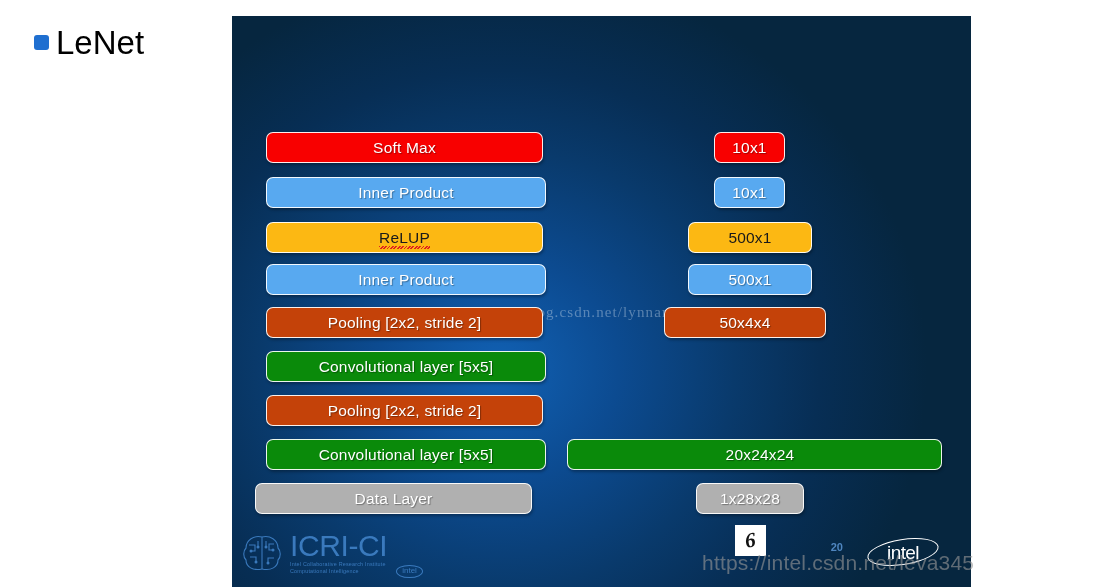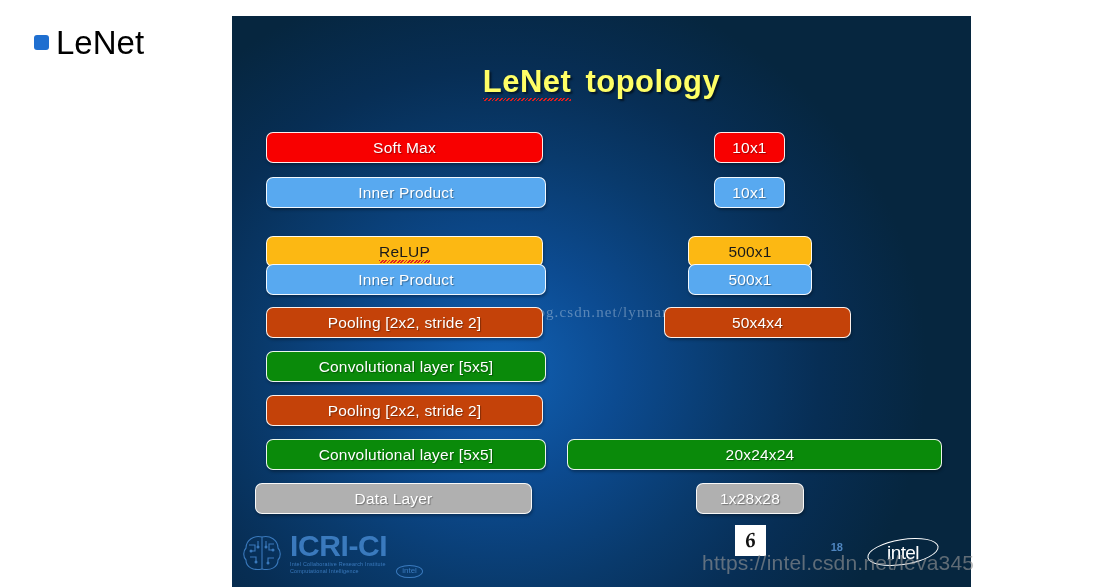--- a/index.html
+++ b/index.html
@@ -168,21 +168,21 @@
     height: 52px;
     display: flex;
     align-items: center;
     gap: 6px;
     opacity: 0.93;
   }
   #brain-icon { width: 44px; height: 44px; display: block; }
   #icri-text-wrap { display: flex; flex-direction: column; justify-content: center; }
   #icri-wordmark {
     font-family: "Liberation Sans", sans-serif;
-    font-weight: bold;
+    font-weight: normal;
     font-size: 30px;
     color: #3e7fc4;
     line-height: 1;
     letter-spacing: -0.4px;
   }
   .icri-sub {
     font-family: "Liberation Sans", sans-serif;
     font-size: 5.4px;
     color: #3e7fc4;
     line-height: 1.25;
@@ -253,48 +253,45 @@
 </head>
 <body>
 
 <div id="page-heading">
   <span id="bullet-square"></span>
   <span id="heading-text">LeNet</span>
 </div>
 
 <div id="slide">
 
-  <div id="slide-title">
-    <span class="misspelled">LeNet</span><span id="title-gap"></span><span>topology</span>
-  </div>
 
   <div id="mid-watermark">http://blog.csdn.net/lynnandwei</div>
 
   <div id="layer-rows">
       <div class="layer-row" style="top: 116px;">
         <div class="layer-box light-text" style="left: 34px; width: 277px; background: rgb(248, 0, 0);">Soft Max</div>
         <div class="layer-box light-text" style="left: 482px; width: 71px; background: rgb(248, 0, 0);">10x1</div>
       </div>
       <div class="layer-row" style="top: 161px;">
         <div class="layer-box light-text" style="left: 34px; width: 280px; background: rgb(88, 169, 240);">Inner Product</div>
         <div class="layer-box light-text" style="left: 482px; width: 71px; background: rgb(88, 169, 240);">10x1</div>
       </div>
-      <div class="layer-row" style="top: 220px;">
+      <div class="layer-row" style="top: 206px;">
         <div class="layer-box dark-text" style="left: 34px; width: 277px; background: rgb(252, 184, 19);">
           <span class="misspelled-inline">ReLUP</span>
         </div>
         <div class="layer-box dark-text" style="left: 456px; width: 124px; background: rgb(252, 184, 19);">500x1</div>
       </div>
       <div class="layer-row" style="top: 248px;">
         <div class="layer-box light-text" style="left: 34px; width: 280px; background: rgb(88, 169, 240);">Inner Product</div>
         <div class="layer-box light-text" style="left: 456px; width: 124px; background: rgb(88, 169, 240);">500x1</div>
       </div>
       <div class="layer-row" style="top: 291px;">
         <div class="layer-box light-text" style="left: 34px; width: 277px; background: rgb(196, 66, 9);">Pooling [2x2, stride 2]</div>
-        <div class="layer-box light-text" style="left: 432px; width: 187px; background: rgb(196, 66, 9);">50x4x4</div>
+        <div class="layer-box light-text" style="left: 432px; width: 162px; background: rgb(196, 66, 9);">50x4x4</div>
       </div>
       <div class="layer-row" style="top: 335px;">
         <div class="layer-box light-text" style="left: 34px; width: 280px; background: rgb(10, 138, 10);">Convolutional layer [5x5]</div>
       </div>
       <div class="layer-row" style="top: 379px;">
         <div class="layer-box light-text" style="left: 34px; width: 277px; background: rgb(196, 66, 9);">Pooling [2x2, stride 2]</div>
       </div>
       <div class="layer-row" style="top: 423px;">
         <div class="layer-box light-text" style="left: 34px; width: 280px; background: rgb(10, 138, 10);">Convolutional layer [5x5]</div>
         <div class="layer-box light-text" style="left: 335px; width: 375px; background: rgb(10, 138, 10); padding-left: 11px;">20x24x24</div>
@@ -332,21 +329,21 @@
       </g>
     </svg>
     <div id="icri-text-wrap">
       <div id="icri-wordmark">ICRI-CI</div>
       <div class="icri-sub">Intel Collaborative Research Institute</div>
       <div class="icri-sub">Computational Intelligence</div>
     </div>
     <div id="icri-intel-badge">intel</div>
   </div>
 
-  <div id="slide-number">18</div>
+  <div id="slide-number">20</div>
 
   <div id="intel-logo">
     <span class="oval"></span>
     <span class="word">intel</span>
   </div>
 </div>
 
 <div id="bottom-watermark">https://intel.csdn.net/leva345</div>
 
 </body></html>

